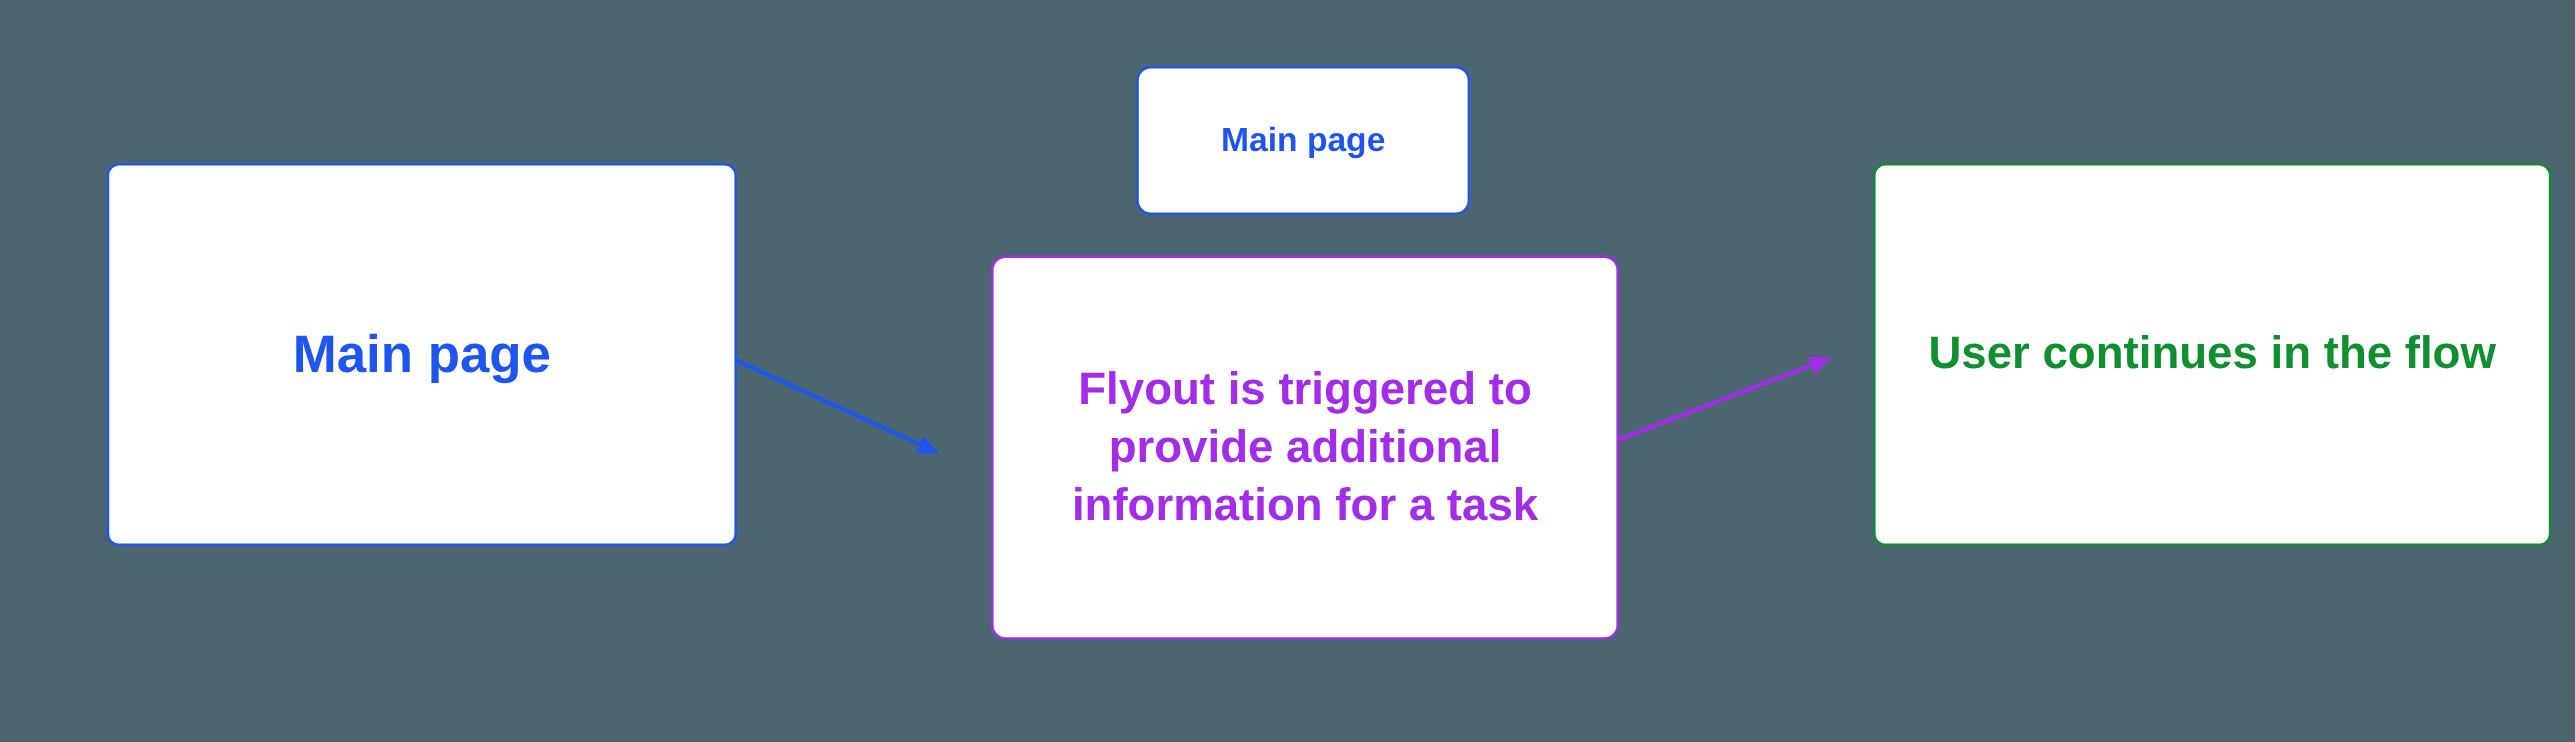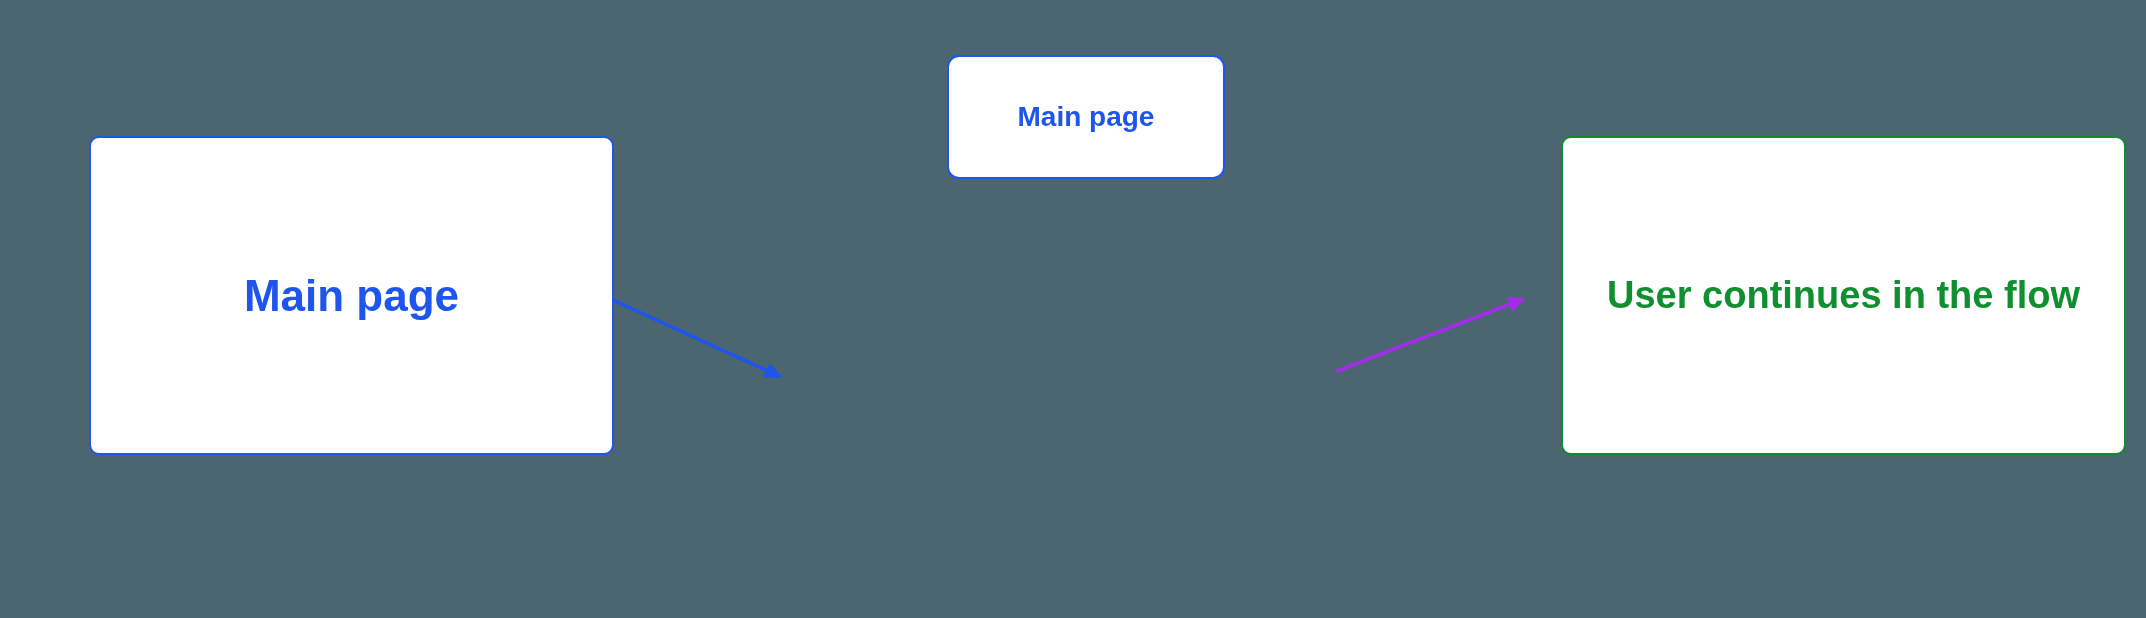--- a/index.html
+++ b/index.html
@@ -96,18 +96,21 @@
   </svg>
 
   <div class="node node-blue node-main">
     <span>Main page</span>
   </div>
 
   <div class="node node-blue node-main-small">
     <span>Main page</span>
   </div>
 
+  <div class="node node-purple node-flyout">
+    <span>Flyout is triggered to provide additional information for a task</span>
+  </div>
 
   <div class="node node-green node-continue">
     <span>User continues in the flow</span>
   </div>
 
 </div>
 
 </body></html>

